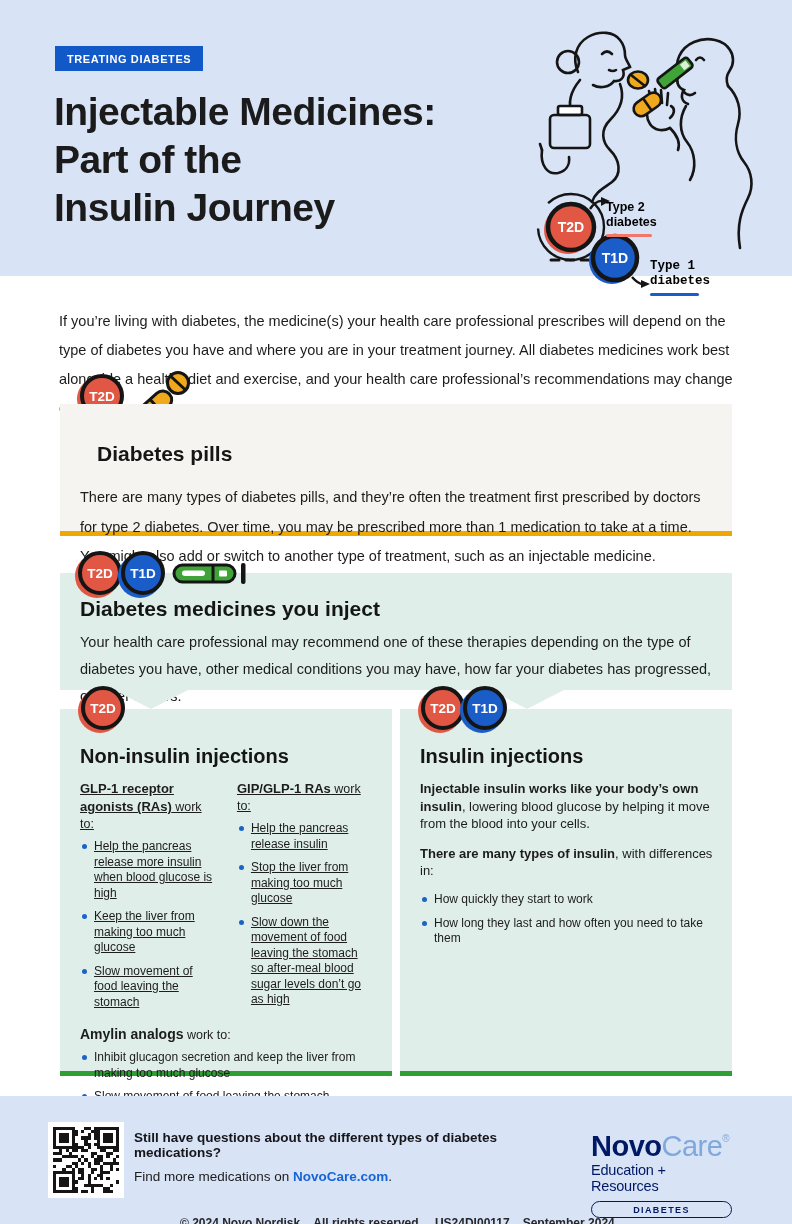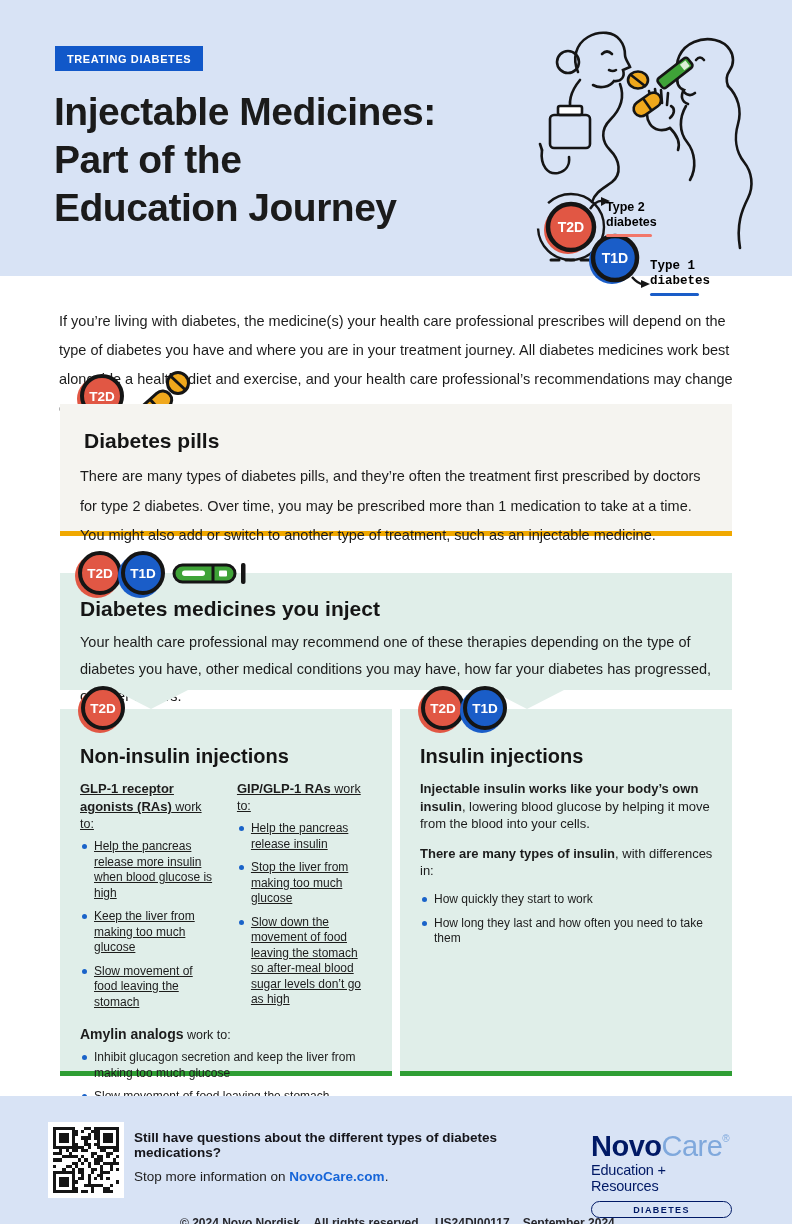--- a/index.html
+++ b/index.html
@@ -22,21 +22,21 @@
   .badge{box-sizing:border-box;position:absolute;width:44px;height:44px;border-radius:50%;
          border:4px solid #151515;display:flex;align-items:center;justify-content:center;
          font-weight:bold;font-size:13.5px;color:#fff;}
   .badge.red{background:#E15744;box-shadow:-3px 3px 0 #E15744;}
   .badge.blue{background:#1A5DC8;box-shadow:-3px 3px 0 #1A5DC8;}
   
   .intro{position:absolute;left:59px;top:292px;width:694px;font-size:14.5px;line-height:29px;color:#1c1c1c;}
   
   .pills-box{position:absolute;left:60px;top:404px;width:672px;height:132px;background:#F5F4F0;
              border-bottom:5px solid #F0A800;box-sizing:border-box;padding:21px 20px 0 20px;}
-  .pills-box h2{margin:4px;font-size:21px;color:#151515;}
+  .pills-box h2{margin:17px;font-size:21px;color:#151515;}
   .pills-box p{margin:9px 0 0;width:636px;font-size:14.5px;line-height:29.5px;color:#1c1c1c;}
   .pills-icons{position:absolute;left:133px;top:369px;}
   
   .inject-band{position:absolute;left:60px;top:573px;width:672px;height:117px;background:#E0EEE9;
                box-sizing:border-box;padding:24px 20px 0 20px;}
   .inject-band h2{margin:0;font-size:21px;color:#151515;}
   .inject-band p{margin:8px 0 0;width:640px;font-size:14.5px;line-height:27px;color:#1c1c1c;}
   .pen-wrap{position:absolute;left:172px;top:560px;}
   .tail{position:absolute;top:690px;width:74px;height:19px;background:#E0EEE9;
         clip-path:polygon(0 0,100% 0,50% 100%);}
@@ -82,21 +82,21 @@
 </head>
 <body>
 
 <div class="page">
 
   <div class="header">
     <div class="tag">TREATING DIABETES</div>
     <div class="title">
       <div>Injectable Medicines:</div>
       <div>Part of the</div>
-      <div>Education Journey</div>
+      <div>Insulin Journey</div>
     </div>
 
     <svg class="illu" viewBox="0 0 262 282" fill="none">
       <g stroke="#151515" stroke-width="2.6" stroke-linecap="round" fill="none">
 
         <circle cx="40" cy="44" r="11"></circle>
         <path d="M 50,54 C 44,40 48,26 60,19 C 72,12 86,14 92,22 C 96,27 97,32 97,37 C 97,41 101,46 102,49 L 95,52 C 97,58 94,64 86,63 C 82,69 72,71 65,67"></path>
         <path d="M 74,36 Q 79,31 84,36"></path>
         <path d="M 81,52 Q 85,54 88,52"></path>
         <path d="M 52,62 C 42,74 40,86 44,96"></path>
@@ -250,21 +250,21 @@
   </div>
 
   <div class="footer"></div>
   <div class="qr">
     <svg width="66" height="66" viewBox="0 0 21 21" shape-rendering="crispEdges">
       <path id="qr-path" fill="#151515" fill-rule="evenodd" d="M10 0h1v1h-1zM11 0h1v1h-1zM13 0h1v1h-1zM7 1h1v1h-1zM9 1h1v1h-1zM12 1h1v1h-1zM13 1h1v1h-1zM7 2h1v1h-1zM11 2h1v1h-1zM13 2h1v1h-1zM9 3h1v1h-1zM10 3h1v1h-1zM11 3h1v1h-1zM13 3h1v1h-1zM10 4h1v1h-1zM7 5h1v1h-1zM10 5h1v1h-1zM11 5h1v1h-1zM13 5h1v1h-1zM7 6h1v1h-1zM8 6h1v1h-1zM9 6h1v1h-1zM11 6h1v1h-1zM2 7h1v1h-1zM4 7h1v1h-1zM6 7h1v1h-1zM7 7h1v1h-1zM9 7h1v1h-1zM10 7h1v1h-1zM15 7h1v1h-1zM16 7h1v1h-1zM19 7h1v1h-1zM20 7h1v1h-1zM0 8h1v1h-1zM1 8h1v1h-1zM2 8h1v1h-1zM5 8h1v1h-1zM12 8h1v1h-1zM13 8h1v1h-1zM17 8h1v1h-1zM18 8h1v1h-1zM3 9h1v1h-1zM4 9h1v1h-1zM5 9h1v1h-1zM6 9h1v1h-1zM7 9h1v1h-1zM9 9h1v1h-1zM12 9h1v1h-1zM14 9h1v1h-1zM15 9h1v1h-1zM17 9h1v1h-1zM20 9h1v1h-1zM0 10h1v1h-1zM1 10h1v1h-1zM2 10h1v1h-1zM8 10h1v1h-1zM10 10h1v1h-1zM13 10h1v1h-1zM14 10h1v1h-1zM15 10h1v1h-1zM19 10h1v1h-1zM6 11h1v1h-1zM7 11h1v1h-1zM9 11h1v1h-1zM11 11h1v1h-1zM13 11h1v1h-1zM14 11h1v1h-1zM16 11h1v1h-1zM17 11h1v1h-1zM18 11h1v1h-1zM19 11h1v1h-1zM20 11h1v1h-1zM0 12h1v1h-1zM4 12h1v1h-1zM5 12h1v1h-1zM7 12h1v1h-1zM11 12h1v1h-1zM15 12h1v1h-1zM18 12h1v1h-1zM3 13h1v1h-1zM6 13h1v1h-1zM8 13h1v1h-1zM9 13h1v1h-1zM12 13h1v1h-1zM13 13h1v1h-1zM15 13h1v1h-1zM18 13h1v1h-1zM20 13h1v1h-1zM8 14h1v1h-1zM9 14h1v1h-1zM12 14h1v1h-1zM15 14h1v1h-1zM16 14h1v1h-1zM17 14h1v1h-1zM9 15h1v1h-1zM11 15h1v1h-1zM14 15h1v1h-1zM15 15h1v1h-1zM8 16h1v1h-1zM9 16h1v1h-1zM11 16h1v1h-1zM13 16h1v1h-1zM15 16h1v1h-1zM17 16h1v1h-1zM7 17h1v1h-1zM11 17h1v1h-1zM20 17h1v1h-1zM10 18h1v1h-1zM11 18h1v1h-1zM12 18h1v1h-1zM13 18h1v1h-1zM14 18h1v1h-1zM15 18h1v1h-1zM18 18h1v1h-1zM7 19h1v1h-1zM12 19h1v1h-1zM16 19h1v1h-1zM17 19h1v1h-1zM7 20h1v1h-1zM9 20h1v1h-1zM10 20h1v1h-1zM12 20h1v1h-1zM16 20h1v1h-1zM17 20h1v1h-1zM18 20h1v1h-1zM0 0h7v7h-7zM1 1h5v5h-5zM2 2h3v3h-3zM14 0h7v7h-7zM15 1h5v5h-5zM16 2h3v3h-3zM0 14h7v7h-7zM1 15h5v5h-5zM2 16h3v3h-3z"></path>
     </svg>
   </div>
   <div class="fq">
     <div class="q">Still have questions about the different types of diabetes medications?</div>
-    <div class="info"><span>Stop more information on </span><a href="#">NovoCare.com</a><span>.</span></div>
+    <div class="info"><span>Find more medications on </span><a href="#">NovoCare.com</a><span>.</span></div>
   </div>
   <div class="legal">
     <span>© 2024 Novo Nordisk</span>
     <span>All rights reserved.</span>
     <span>US24DI00117</span>
     <span>September 2024</span>
   </div>
   <div class="logo">
     <div class="wordmark"><span class="novo">Novo</span><span class="care">Care</span><span class="reg">®</span></div>
     <div class="tagline">Education + Resources</div>

